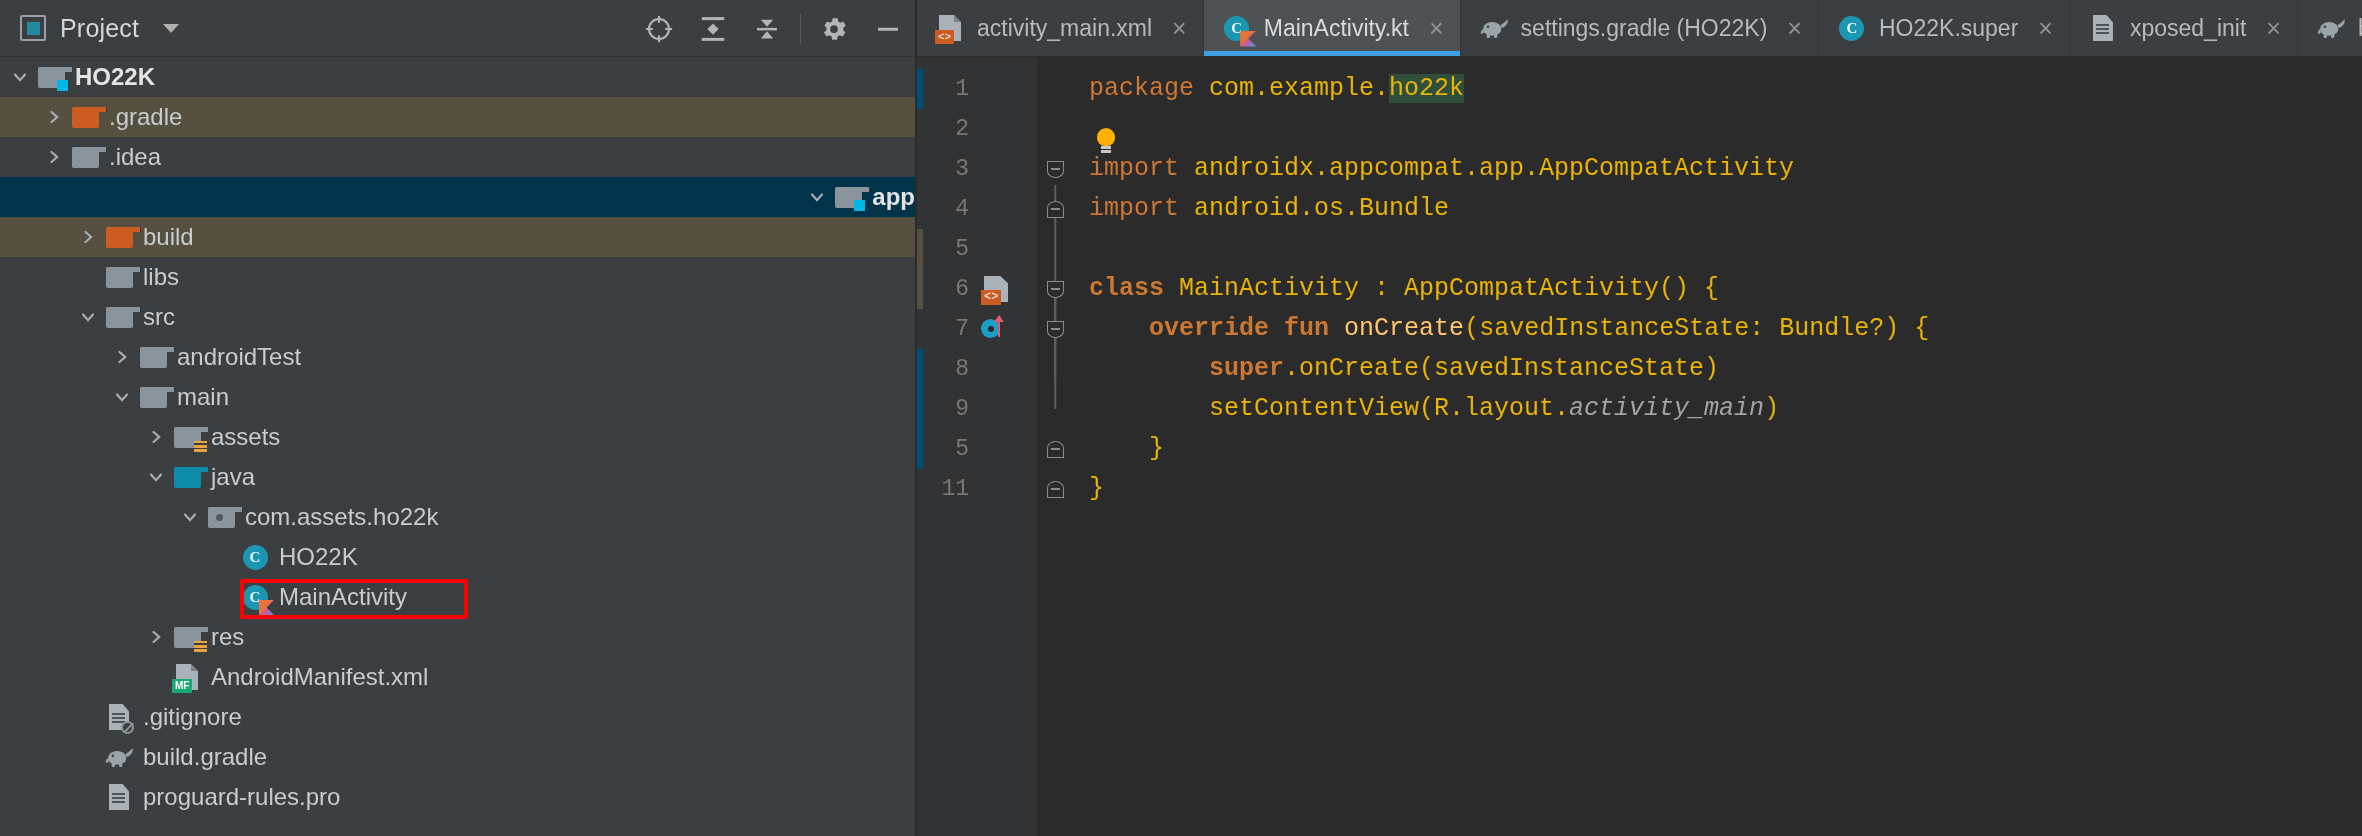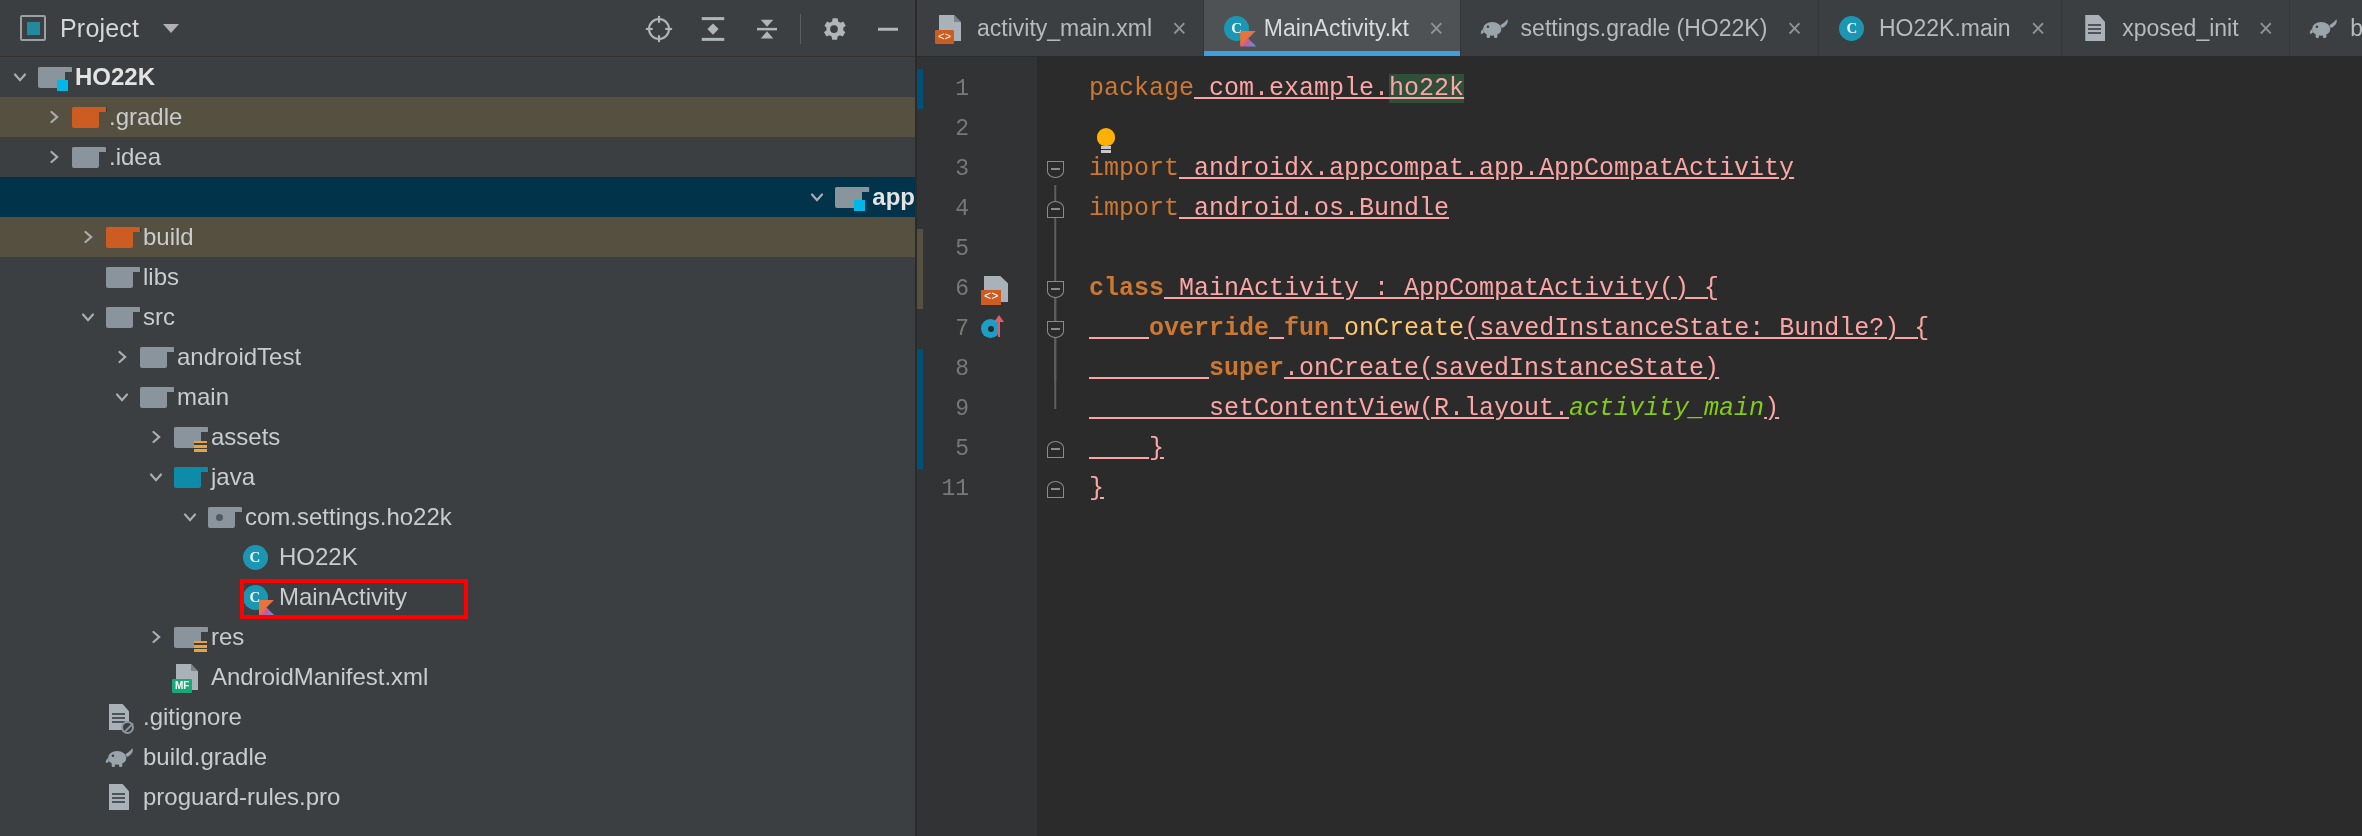--- a/index.html
+++ b/index.html
@@ -250,22 +250,22 @@
   }
   .cline {
     height: 40px; display: flex; align-items: center;
     font-family: "Liberation Mono", monospace;
     font-size: 25px; white-space: pre; color: #a9b7c6;
     padding-left: 16px;
   }
   .kw { color: #cc7832; }
   .kw-b { color: #cc7832; font-weight: bold; }
   .fnname { color: #ffc66d; text-align: center; }
-  .ident { color: #fca5a5; text-decoration: underline; }
-  .field { color: #84cc16; font-style: italic; }
+  .ident { color: #eab308; }
+  .field { color: #a3a3a3; font-style: italic; }
   .hl-green { background: #2f4f3a; }
 
   
   .bulb { width: 22px; height: 28px; position: relative; }
   .bulb .glass {
     position:absolute; left:2px; top:0; width:18px; height:18px;
     background:#ffb000; border-radius:50% 50% 45% 45%;
   }
   .bulb .base1 { position:absolute; left:6px; top:18px; width:10px; height:2.5px; background:#c8c8c8;}
   .bulb .base2 { position:absolute; left:6px; top:22px; width:10px; height:2.5px; background:#c8c8c8;}
@@ -528,21 +528,21 @@
               <polyline points="4,6 8,10.5 12,6"></polyline>
             </svg>
           </span>
           <span class="icon-slot">
             <span class="folder grey">
               <span class="tab"></span>
               <span class="body"></span>
               <span class="pkg-dot"></span>
             </span>
           </span>
-          <span class="lbl">com.settings.ho22k</span>
+          <span class="lbl">com.assets.ho22k</span>
         </div>
         <div class="row">
           <span style="flex: 0 0 210px;"></span>
           <span class="arrow"></span>
           <span class="icon-slot">
             <span class="cls-circle">C</span>
           </span>
           <span class="lbl">HO22K</span>
         </div>
         <div class="row">
@@ -656,21 +656,21 @@
               <circle cx="9.4" cy="10.6" r="1.4" fill="#3c3f41"></circle>
             </svg>
           </span>
           <span>settings.gradle (HO22K)</span>
           <span class="tab-close">×</span>
         </div>
         <div class="tab">
           <span class="tab-ico">
             <span class="cls-circle">C</span>
           </span>
-          <span>HO22K.main</span>
+          <span>HO22K.super</span>
           <span class="tab-close">×</span>
         </div>
         <div class="tab">
           <span class="tab-ico">
             <span class="docglyph">
               <span class="pg"></span>
               <span class="lines"></span>
             </span>
           </span>
           <span>xposed_init</span>

